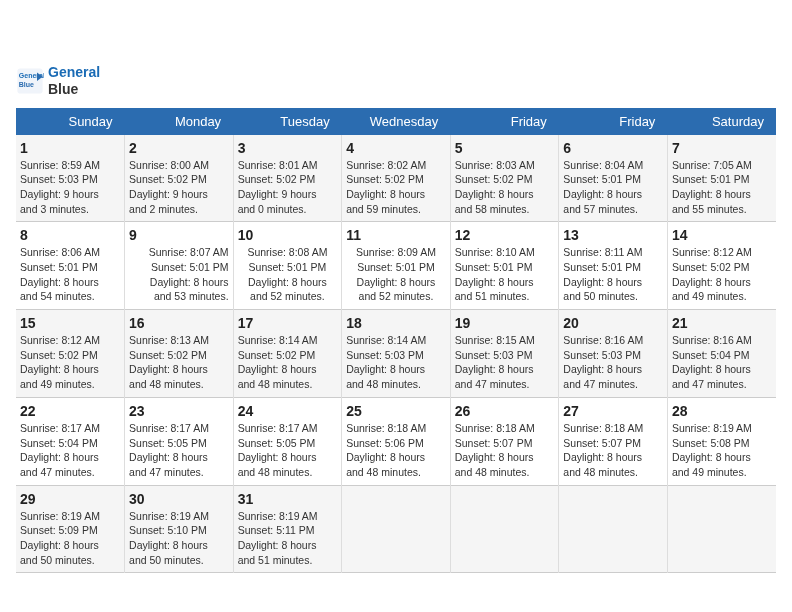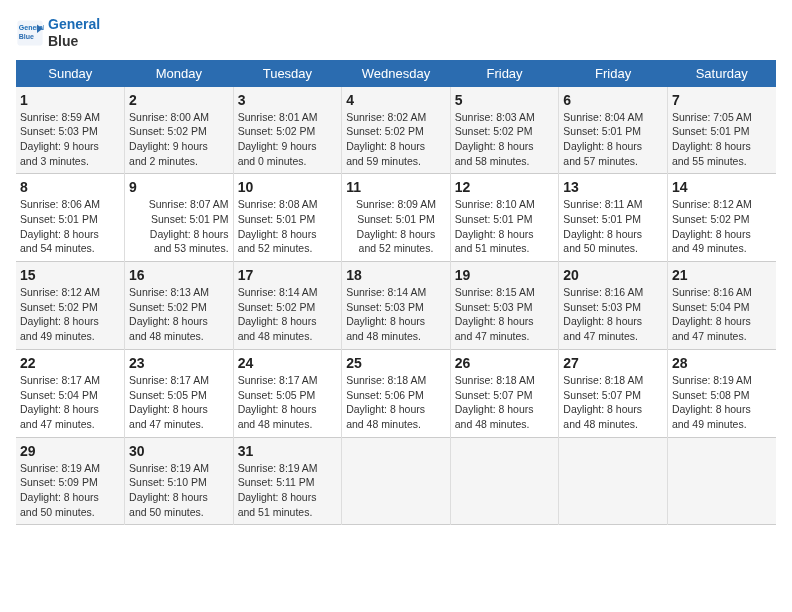--- a/index.html
+++ b/index.html
@@ -13,20 +13,21 @@
     .header {
       display: flex;
       justify-content: space-between;
       align-items: flex-start;
       margin-bottom: 10px;
     }
     .logo {
       display: flex;
       align-items: center;
       gap: 4px;
+      margin-top: 48px;
     }
     .logo-text {
       font-size: 14px;
       line-height: 1.2;
       color: #333;
       font-weight: bold;
     }
     .logo-text span {
       color: #1a6bb5;
     }
@@ -48,21 +49,21 @@
     }
     table {
       width: 100%;
       border-collapse: collapse;
       font-size: 11px;
     }
     thead tr th {
       background: #2b6cb0;
       color: white;
       padding: 6px 12px;
-      text-align: center;
+      text-align: right;
       font-size: 13px;
       font-weight: normal;
     }
     tbody tr {
       border-bottom: 1px solid #ccc;
     }
     tbody tr:nth-child(odd) {
       background: #f5f5f5;
     }
     tbody tr:nth-child(even) {
@@ -191,21 +192,21 @@
         </td>
         <td>
           <span class="day-number">9</span>
           <div class="day-info" style="white-space: pre-line; text-align: right;">Sunrise: 8:07 AM
 Sunset: 5:01 PM
 Daylight: 8 hours
 and 53 minutes.</div>
         </td>
         <td>
           <span class="day-number">10</span>
-          <div class="day-info" style="white-space: pre-line;">Sunrise: 8:08 AM
+          <div class="day-info" style="white-space: pre-line; text-align: center;">Sunrise: 8:08 AM
 Sunset: 5:01 PM
 Daylight: 8 hours
 and 52 minutes.</div>
         </td>
         <td>
           <span class="day-number">11</span>
           <div class="day-info" style="white-space: pre-line; text-align: center;">Sunrise: 8:09 AM
 Sunset: 5:01 PM
 Daylight: 8 hours
 and 52 minutes.</div>

